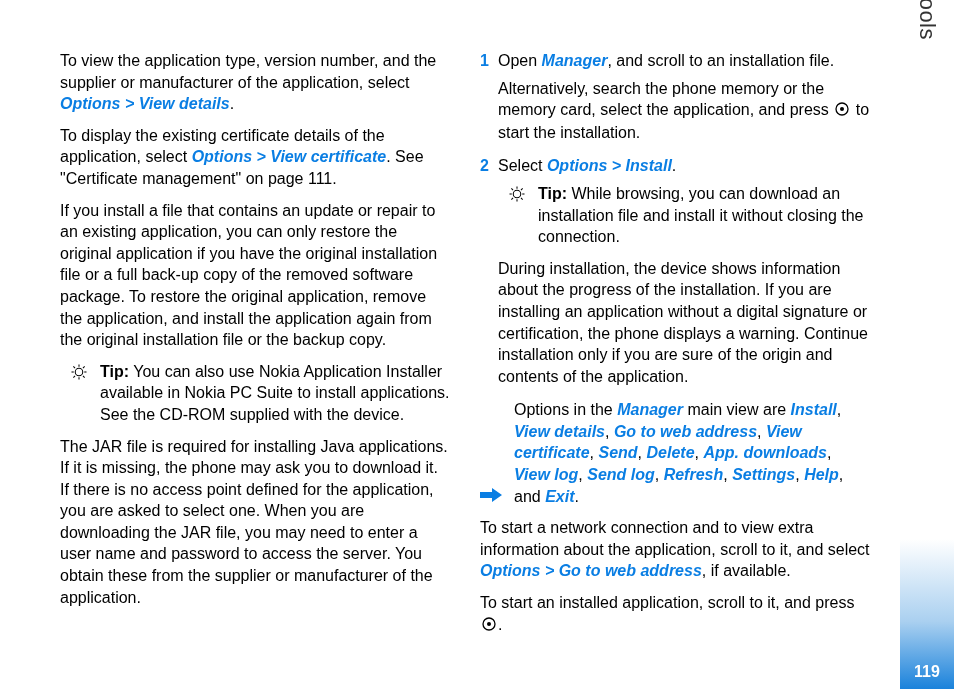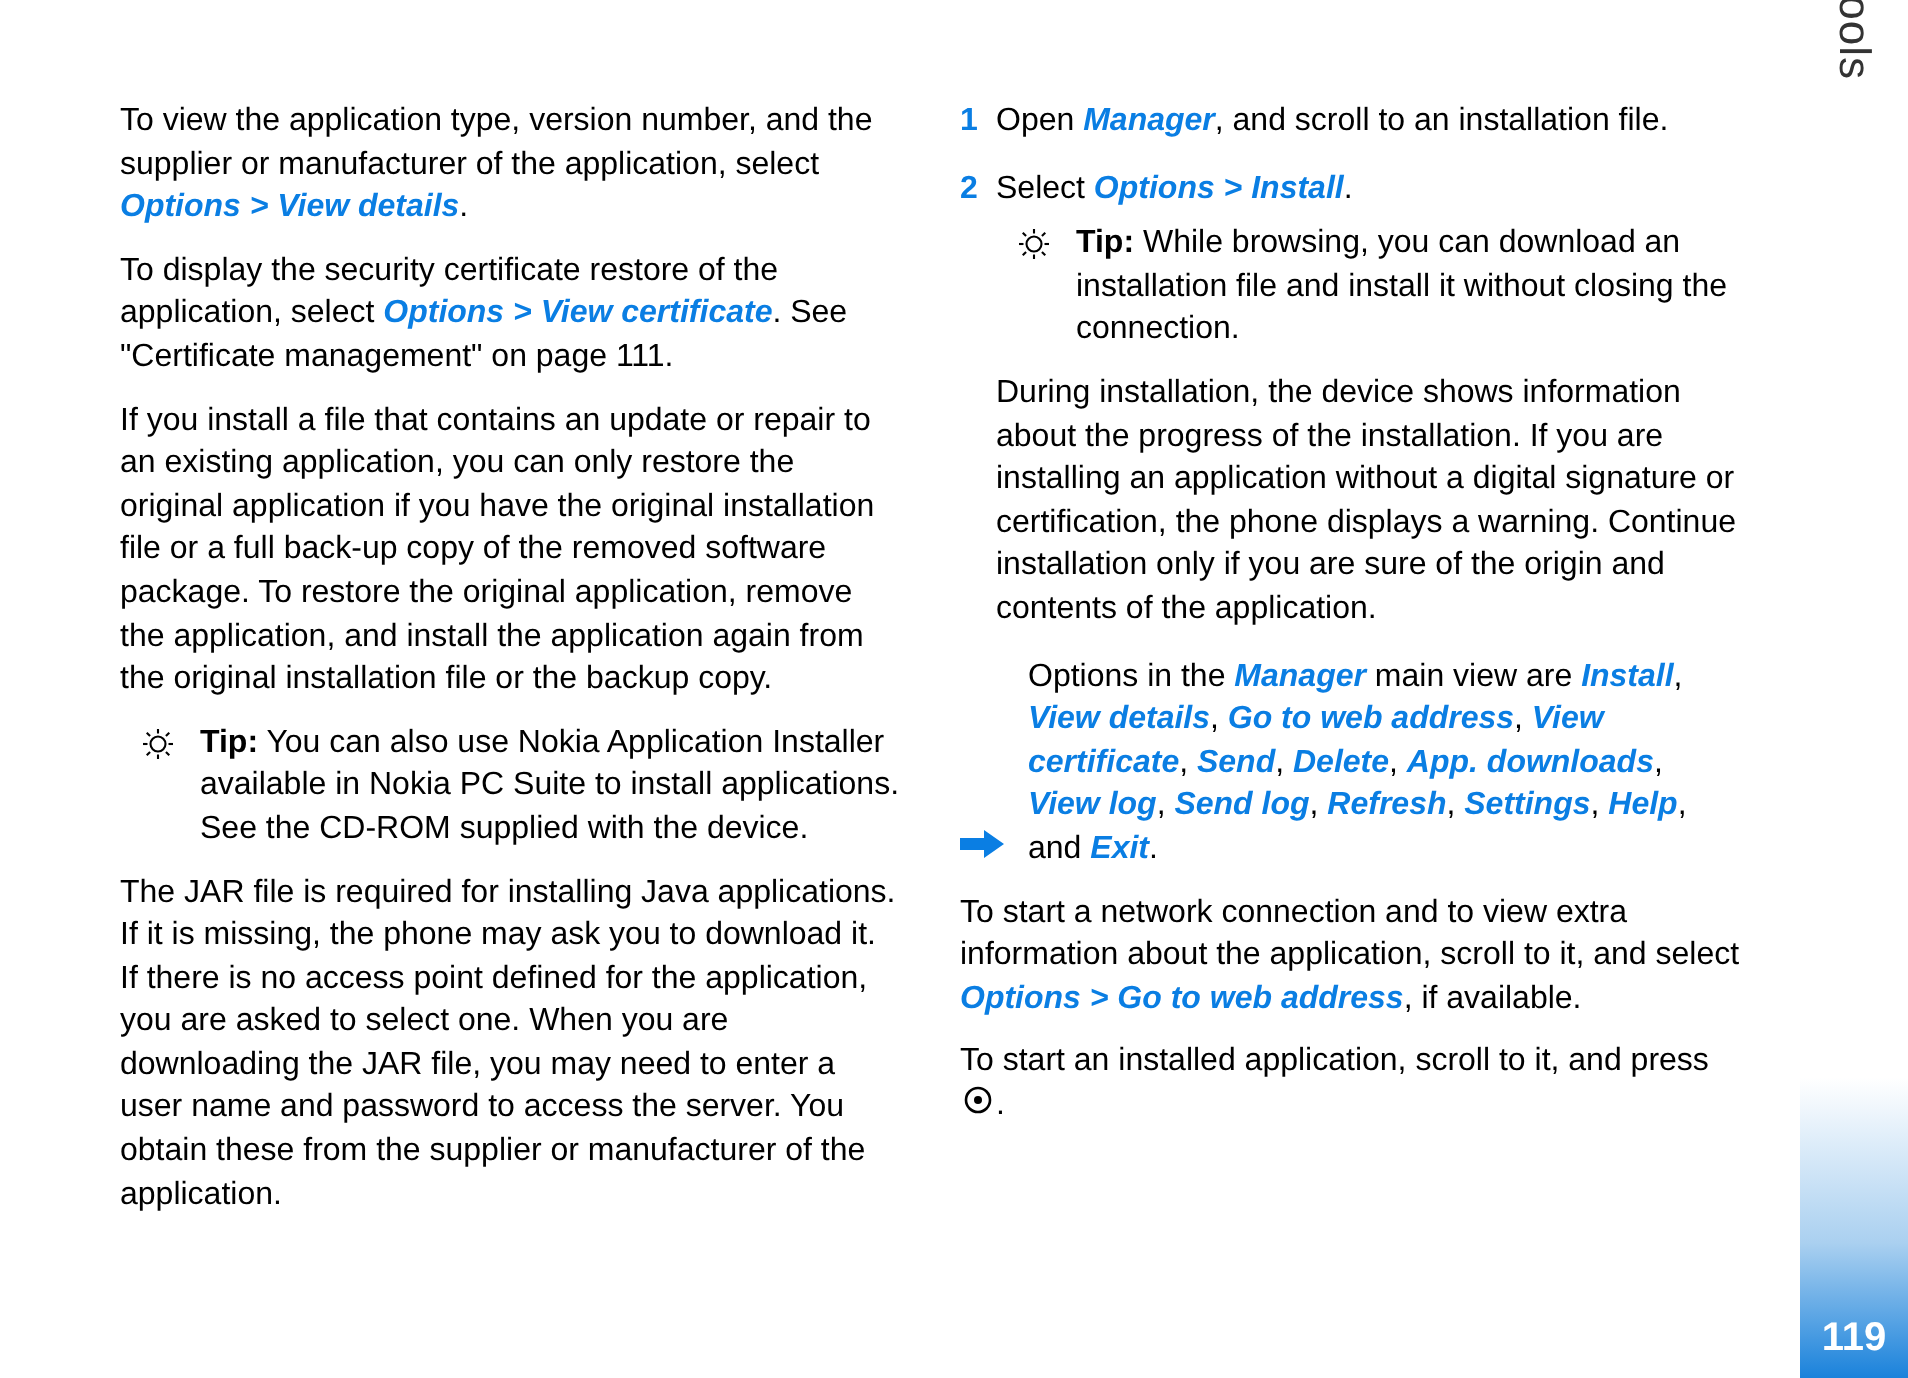--- a/index.html
+++ b/index.html
@@ -84,42 +84,42 @@
     height: 150px;
     background: linear-gradient(to bottom, #ffffff 0%, #aad0f0 55%, #1a82db 100%);
     display: flex;
     align-items: flex-end;
     justify-content: center;
     padding-bottom: 8px;
   }
   .page-number {
     color: #fff;
     font-weight: bold;
-    font-size: 20px;
+    font-size: 16px;
   }
   .joy-icon {
     display: inline-block;
     vertical-align: middle;
     margin: 0 2px;
   }
 </style>
 </head>
 <body>
 
 <div class="page">
   <div class="side-title">Tools</div>
 
   <div class="columns">
 
     <div class="col">
       <p>
         <span>To view the application type, version number, and the supplier or manufacturer of the application, select </span><span class="link">Options &gt; View details</span><span>.</span>
       </p>
       <p>
-        <span>To display the security certificate restore of the application, select </span><span class="link">Options &gt; View certificate</span><span>. See "Certificate management" on page 111.</span>
+        <span>To display the existing certificate details of the application, select </span><span class="link">Options &gt; View certificate</span><span>. See "Certificate management" on page 111.</span>
       </p>
       <p>If you install a file that contains an update or repair to an existing application, you can only restore the original application if you have the original installation file or a full back-up copy of the removed software package. To restore the original application, remove the application, and install the application again from the original installation file or the backup copy.</p>
 
       <div class="tip">
         <span class="tip-icon">
           <svg width="18" height="18" viewBox="0 0 24 24">
               <circle cx="12" cy="12" r="5" fill="none" stroke="#000" stroke-width="1.4"></circle>
               <line x1="12" y1="2" x2="12" y2="5" stroke="#000" stroke-width="1.4"></line>
               <line x1="12" y1="19" x2="12" y2="22" stroke="#000" stroke-width="1.4"></line>
               <line x1="2" y1="12" x2="5" y2="12" stroke="#000" stroke-width="1.4"></line>
@@ -137,20 +137,26 @@
 
       <p>The JAR file is required for installing Java applications. If it is missing, the phone may ask you to download it. If there is no access point defined for the application, you are asked to select one. When you are downloading the JAR file, you may need to enter a user name and password to access the server. You obtain these from the supplier or manufacturer of the application.</p>
     </div>
 
     <div class="col">
       <div class="step">
         <div class="step-num">1</div>
         <div class="step-body">
           <p>
             <span>Open </span><span class="link">Manager</span><span>, and scroll to an installation file.</span>
+          </p>
+          <p>
+            <span>Alternatively, search the phone memory or the memory card, select the application, and press </span><span class="joy-icon"><svg width="14" height="14" viewBox="0 0 14 14">
+                  <circle cx="7" cy="7" r="6" fill="none" stroke="#000" stroke-width="1.3"></circle>
+                  <circle cx="7" cy="7" r="2" fill="#000"></circle>
+                </svg></span><span> to start the installation.</span>
           </p>
         </div>
       </div>
 
       <div class="step">
         <div class="step-num">2</div>
         <div class="step-body">
           <p>
             <span>Select </span><span class="link">Options &gt; Install</span><span>.</span>
           </p>

